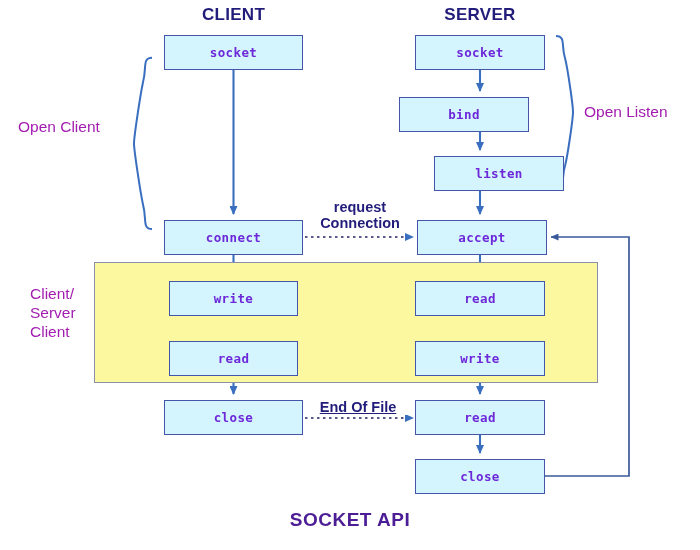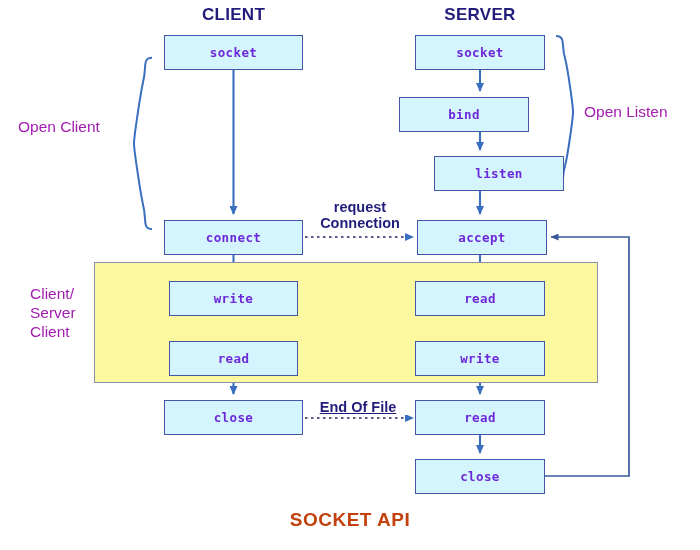--- a/index.html
+++ b/index.html
@@ -66,21 +66,21 @@
     color: #221c7a;
     line-height: 1.12;
     text-align: center;
     z-index: 4;
     background: #ffffff;
   }
   .footer-title {
     position: absolute;
     font-size: 19px;
     font-weight: bold;
-    color: #c2410c;
+    color: #4c1d95;
     letter-spacing: 0.5px;
     text-align: center;
     z-index: 4;
   }
 </style>
 </head>
 <body>
 
 <div id="stage">
 

